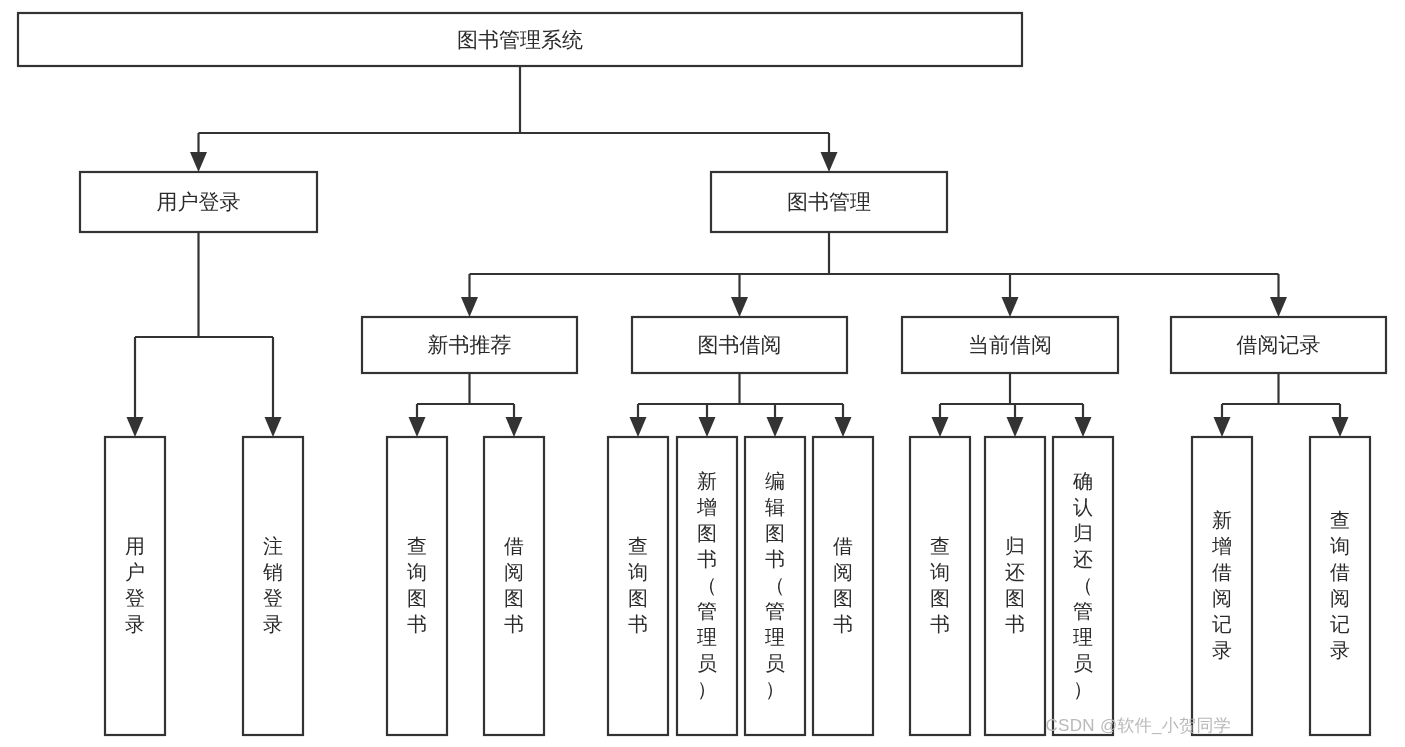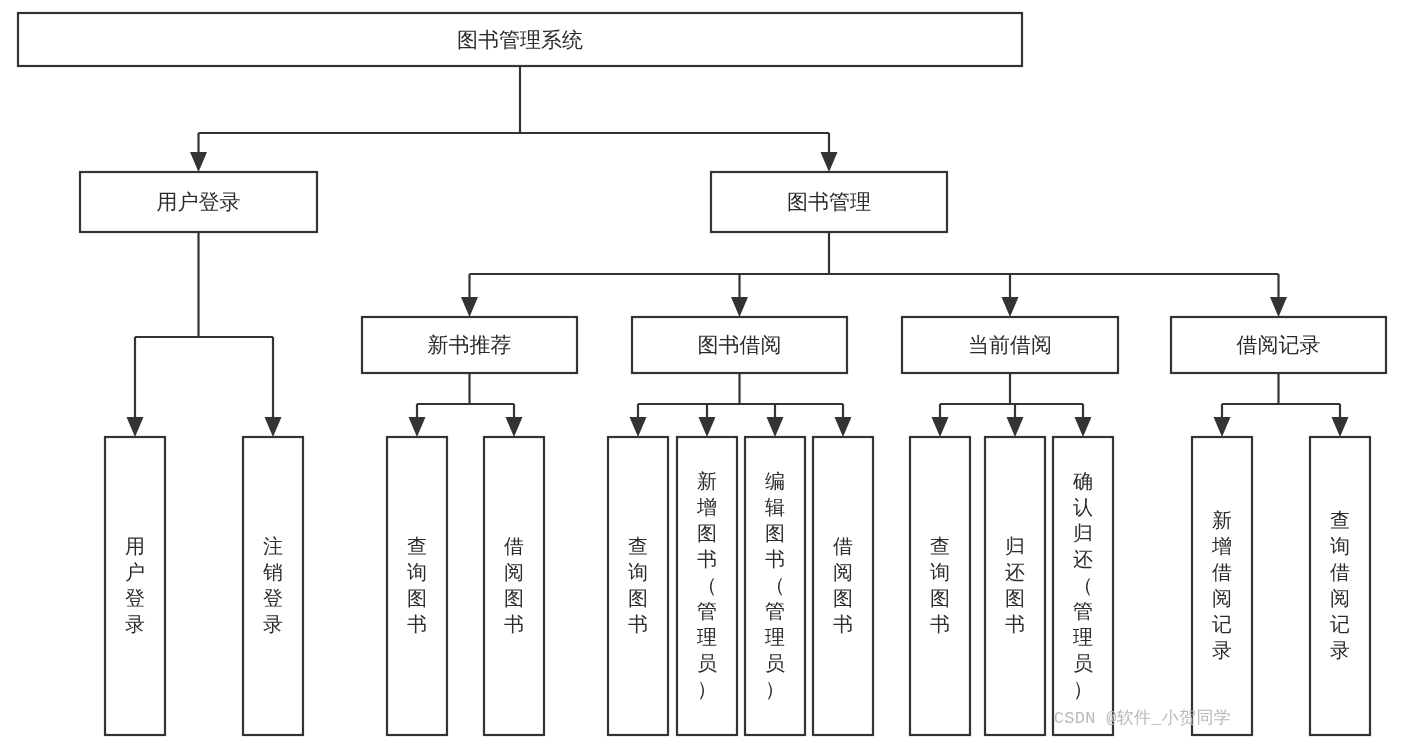--- a/index.html
+++ b/index.html
@@ -52,22 +52,22 @@
   }
   .node-label-vertical {
     fill: #2b2b2b;
     font-family: "DejaVu Sans", "Liberation Sans", sans-serif;
     font-size: 20px;
     text-anchor: middle;
   }
   .watermark-text {
     position: absolute;
     right: 8px;
-    bottom: 18px;
-    font-family: Liberation Mono, monospace;
+    bottom: 10px;
+    font-family: Liberation Sans, sans-serif;
     font-size: 17px;
     color: #b9b9b9;
     white-space: nowrap;
     letter-spacing: 0.3px;
   }
 </style>
 </head>
 <body>
 
 <div id="diagram-root">

